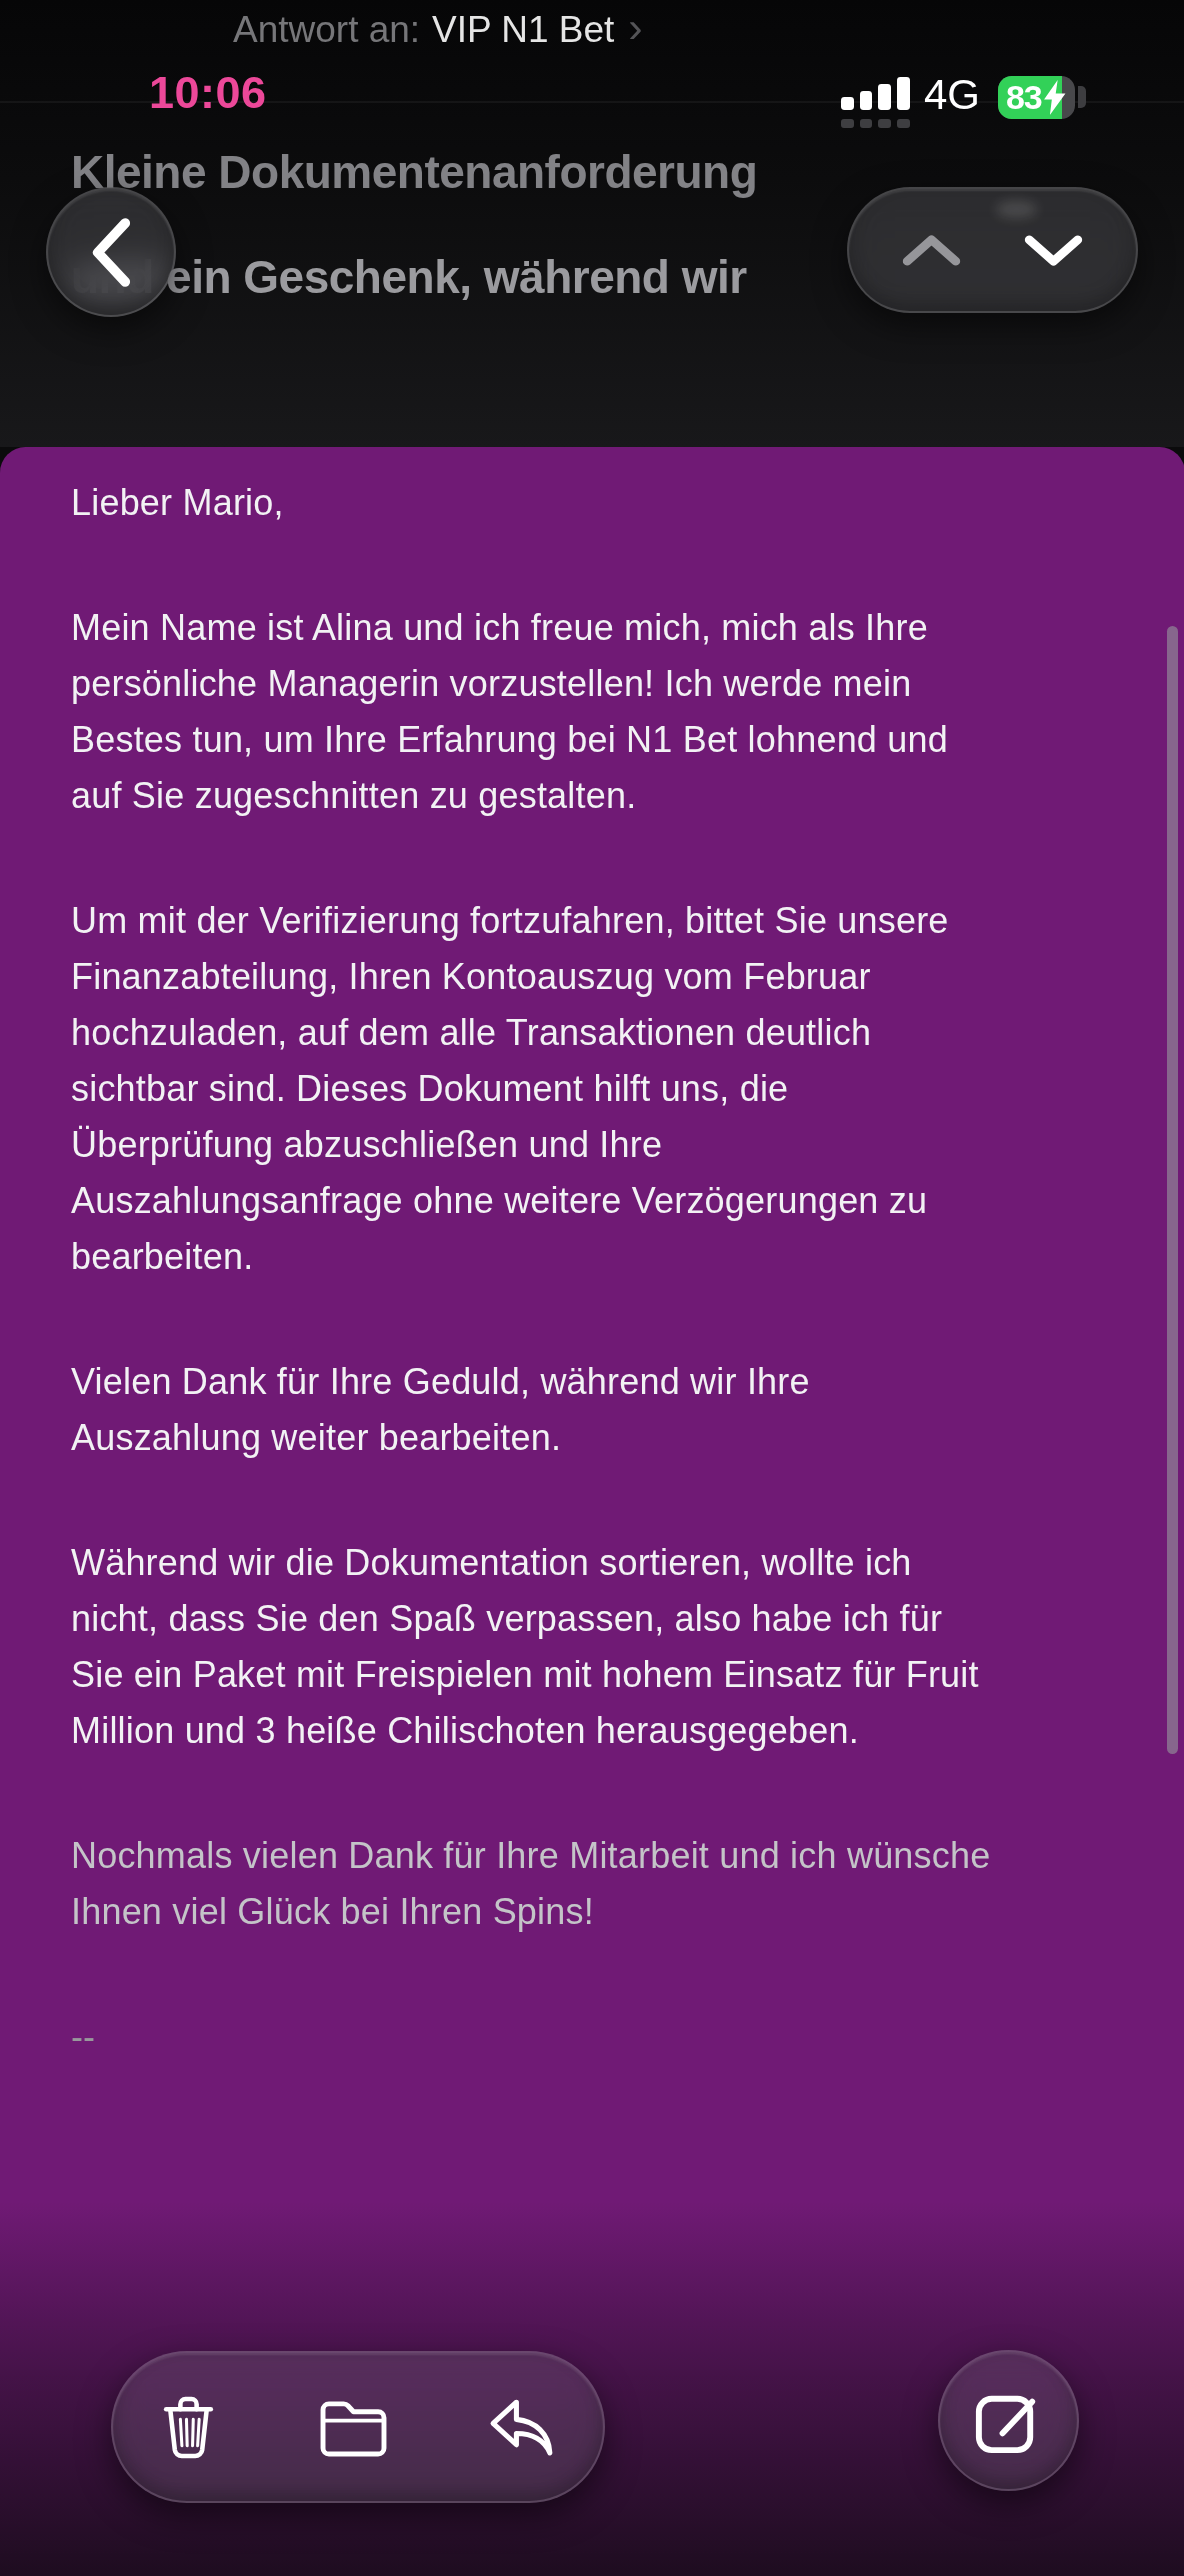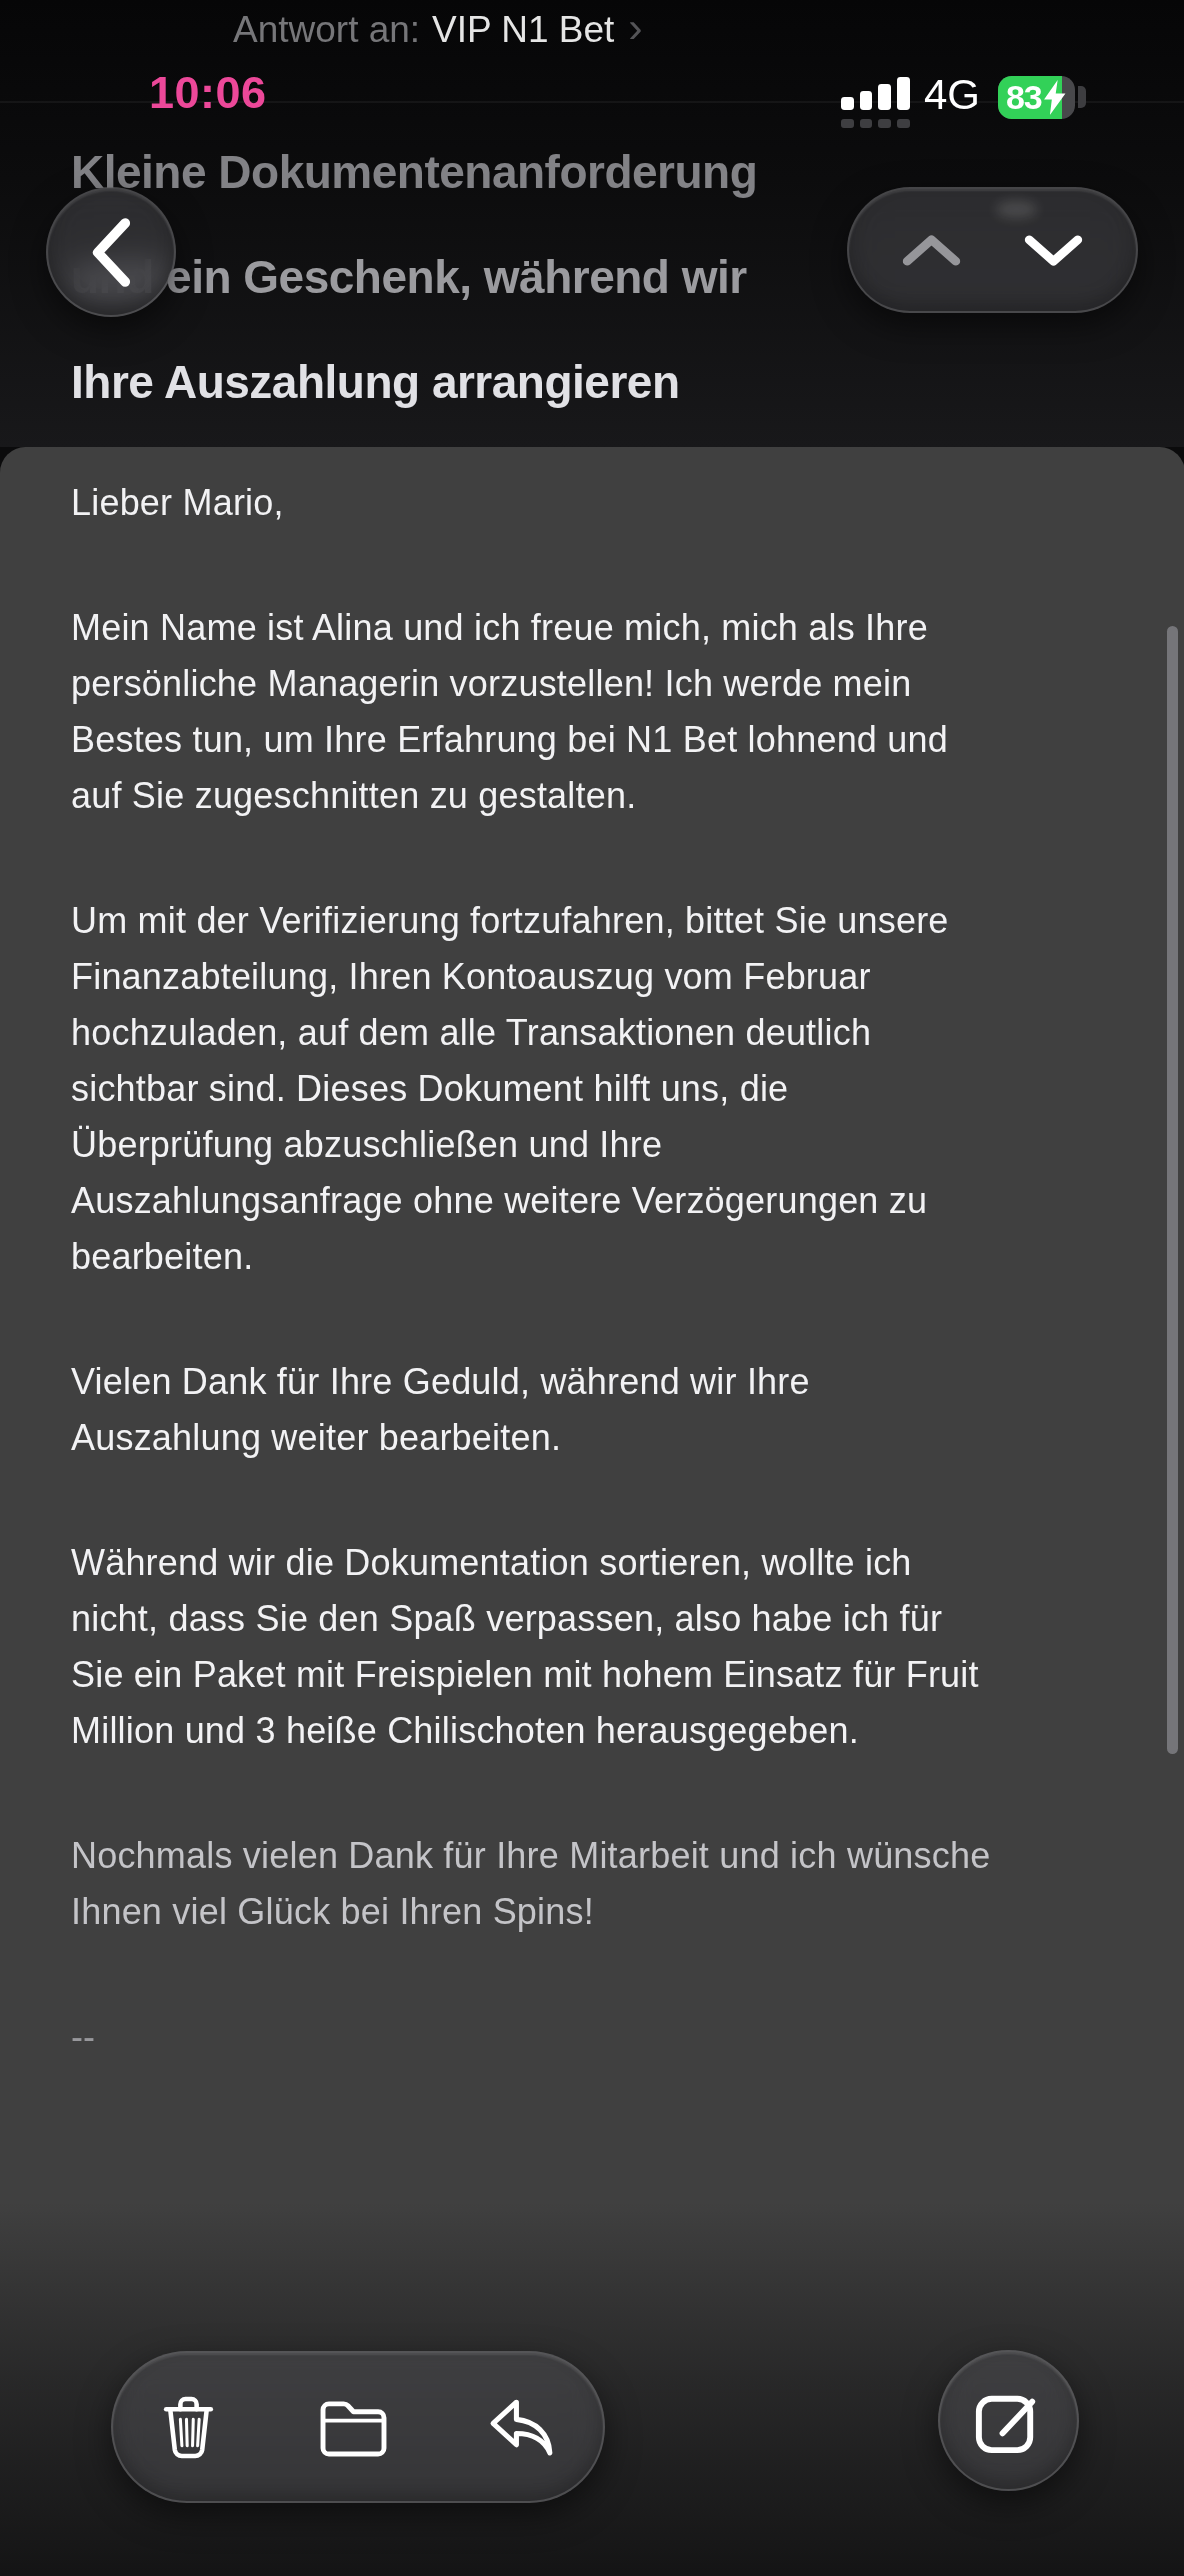--- a/index.html
+++ b/index.html
@@ -52,21 +52,21 @@
     box-sizing:border-box;
   }
   .back-btn{position:absolute;left:46px;top:187px;width:130px;height:130px;border-radius:50%;
     z-index:6;display:flex;align-items:center;justify-content:center;}
   .nav-pill{position:absolute;left:847px;top:187px;width:291px;height:126px;border-radius:63px;
     z-index:6;display:flex;align-items:center;justify-content:space-between;padding:0 51px;}
   .pill-highlight{position:absolute;left:147px;top:11.8px;width:41px;height:17.7px;border-radius:50%;
     background:rgba(255,255,255,0.14);filter:blur(5.9px);}
   
   .body-card{position:absolute;left:0;top:447px;width:1185px;height:2129px;
-    background:#404040;border-radius:25.5px 25.5px 0 0;box-sizing:border-box;
+    background:#701a75;border-radius:25.5px 25.5px 0 0;box-sizing:border-box;
     padding:27.5px 57px 0 71px;z-index:1;}
   .body-card p{margin:0 0 69px 0;font-size:36px;line-height:56px;color:#f2f2f4;
     white-space:pre-line;letter-spacing:0.2px;}
   .body-card p.dim{color:#c4c4c8;}
   .sig{font-size:36px;line-height:56px;color:#98989c;}
   .clover{display:inline-block;vertical-align:-5.9px;}
   
   .scrollbar{position:absolute;left:1167px;top:626px;width:10.8px;height:1128px;border-radius:5.9px;
     background:rgba(150,150,156,0.62);z-index:3;}
   
@@ -111,21 +111,20 @@
     <span class="battery-label">83</span>
     <svg class="bolt" width="27.5" height="35" viewBox="0 0 28 36">
       <polygon points="17,0 3,20 11,20 9,36 25,14 15,14" fill="#ffffff"></polygon>
     </svg>
   </div>
   <div class="battery-cap"></div>
 
   <div class="subject">
     <div class="subj-l1">Kleine Dokumentenanforderung</div>
     <div class="subj-l2">und ein Geschenk, während wir</div>
-    <div class="subj-l3">Ihre Auszahlung arrangieren</div>
   </div>
 
   <div class="body-card">
     <p class="para">Lieber Mario,</p>
     <p class="para">Mein Name ist Alina und ich freue mich, mich als Ihre
 persönliche Managerin vorzustellen! Ich werde mein
 Bestes tun, um Ihre Erfahrung bei N1 Bet lohnend und
 auf Sie zugeschnitten zu gestalten.</p>
     <p class="para">Um mit der Verifizierung fortzufahren, bittet Sie unsere
 Finanzabteilung, Ihren Kontoauszug vom Februar

